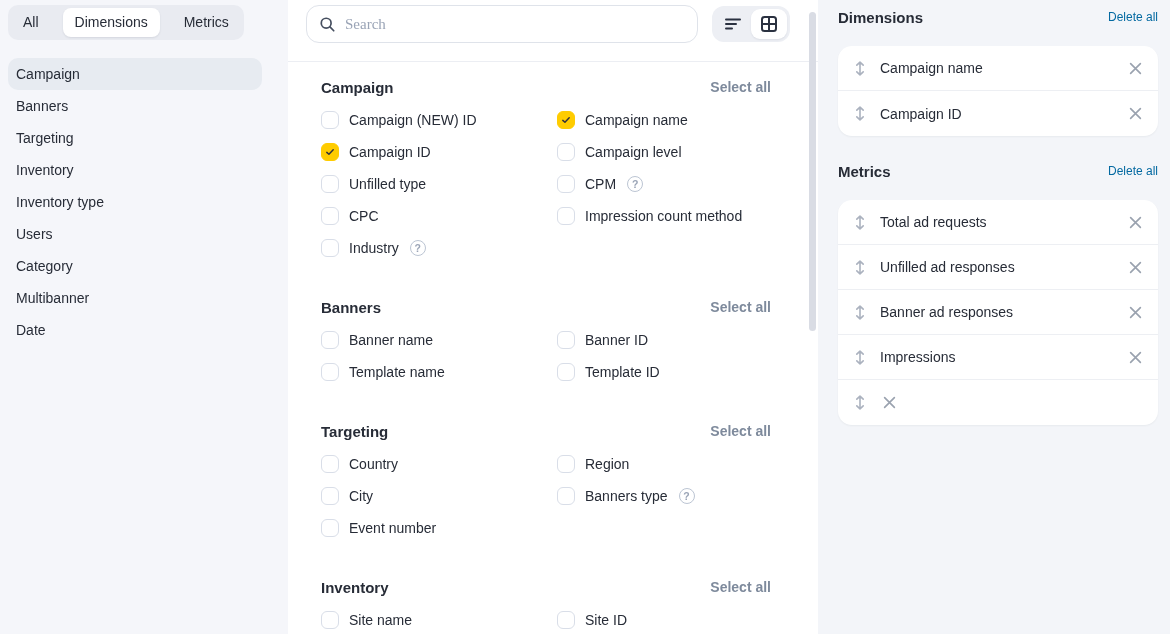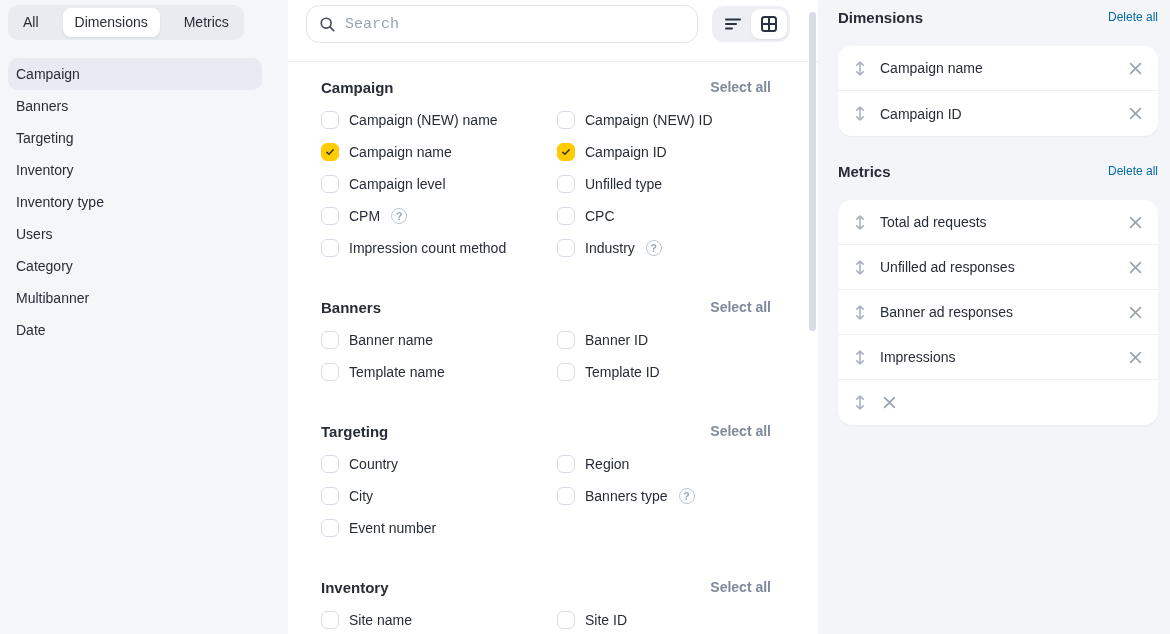--- a/index.html
+++ b/index.html
@@ -34,21 +34,21 @@
   
   .mid { position:absolute; left:288px; top:0; width:530px; height:634px; background:#ffffff; }
   .mid-head { position:relative; height:62px; border-bottom:1px solid #eceef3; }
   .search {
     position:absolute; left:18px; top:5px; width:392px; height:38px;
     border:1px solid #dfe3ea; border-radius:13px; background:#fff;
     display:flex; align-items:center; padding:0 12px; gap:9px;
   }
   .search input {
     border:none; outline:none; flex:1; font-size:15px; background:transparent;
-    font-family:Liberation Mono, monospace; color:#272c37; padding:0;
+    font-family:Liberation Serif, serif; color:#272c37; padding:0;
   }
   .search input::placeholder { color:#9aa4b6; }
   .view-toggle {
     position:absolute; right:28px; top:6px; height:36px;
     background:#edeff4; border-radius:12px;
     display:flex; align-items:center; padding:3px;
   }
   .vt-btn { width:36px; height:30px; display:flex; align-items:center; justify-content:center; border-radius:9px; cursor:pointer; }
   .vt-btn.active { background:#fff; box-shadow:0 1px 2px rgba(30,40,60,.08); }
 
@@ -140,24 +140,20 @@
   </div>
   <div class="mid-body">
       <section class="section">
         <div class="section-head">
           <div class="section-title">Campaign</div>
           <div class="select-all">Select all</div>
         </div>
         <div class="cb-grid">
           <label class="cb-row">
             <span class="checkbox"></span>
-            <span class="cb-label">Campaign (NEW) name</span>
-          </label>
-          <label class="cb-row">
-            <span class="checkbox"></span>
             <span class="cb-label">Campaign (NEW) ID</span>
           </label>
           <label class="cb-row">
             <span class="checkbox checked">
               <svg width="12" height="12" viewBox="0 0 18 18" fill="none">
                 <path d="M4.2 9.6 L7.4 12.4 L13.8 5.6" stroke="#32313a" stroke-width="2.2" stroke-linecap="round" stroke-linejoin="round"></path>
               </svg>
             </span>
             <span class="cb-label">Campaign name</span>
           </label>

